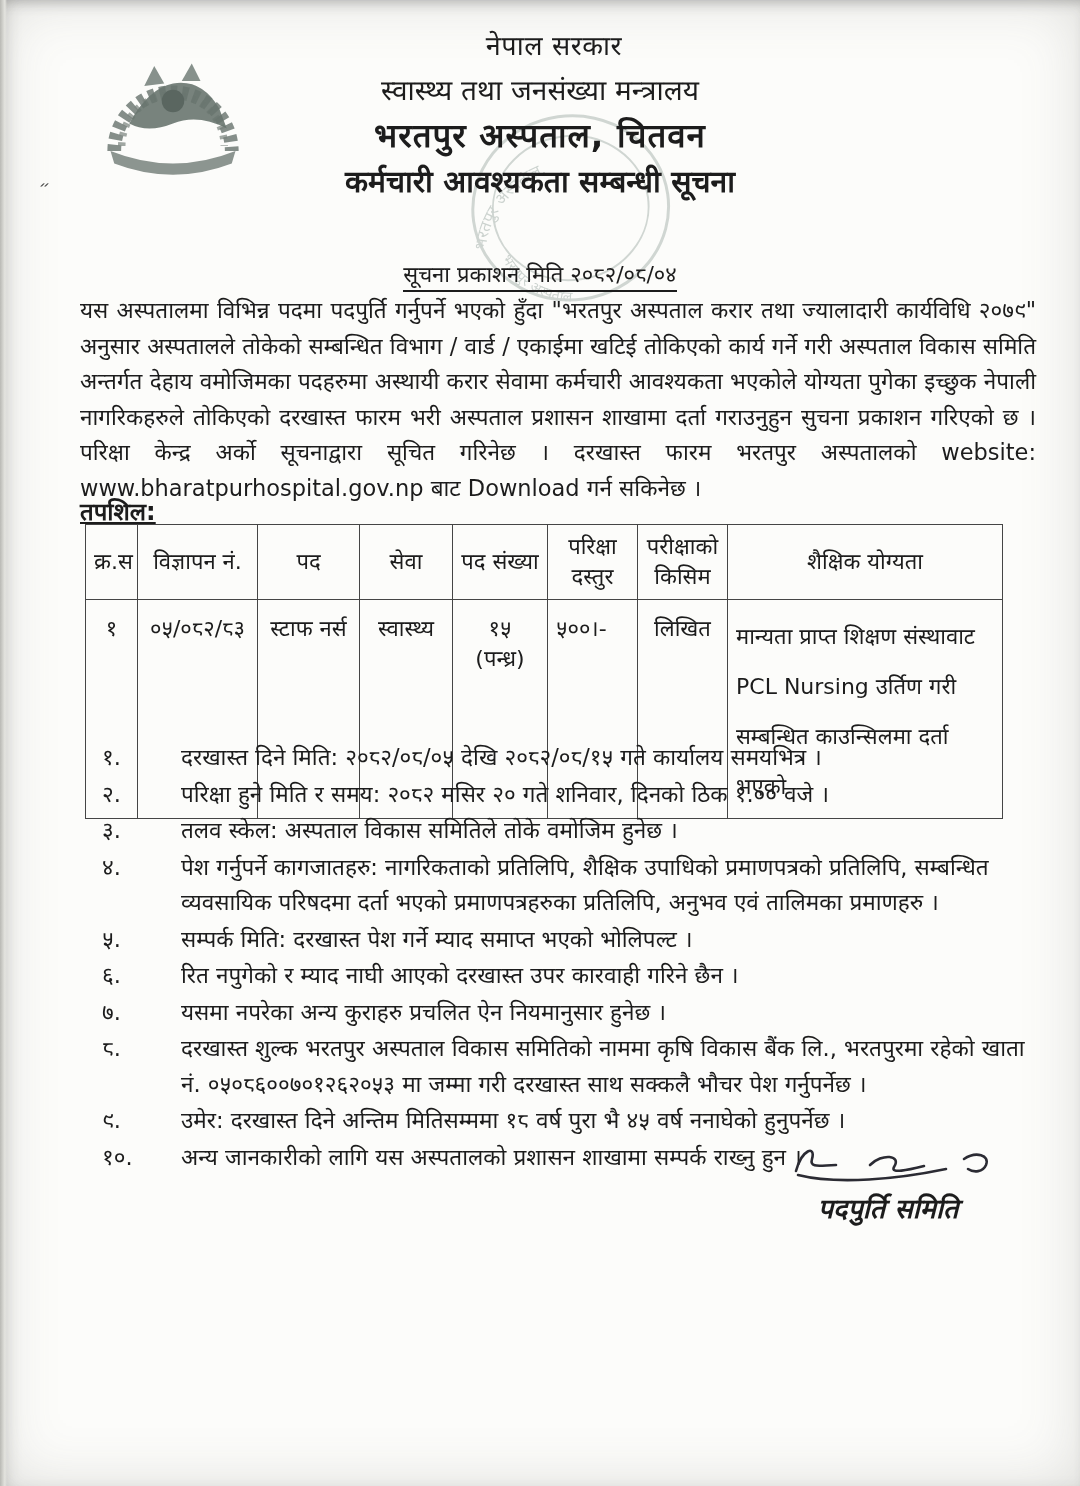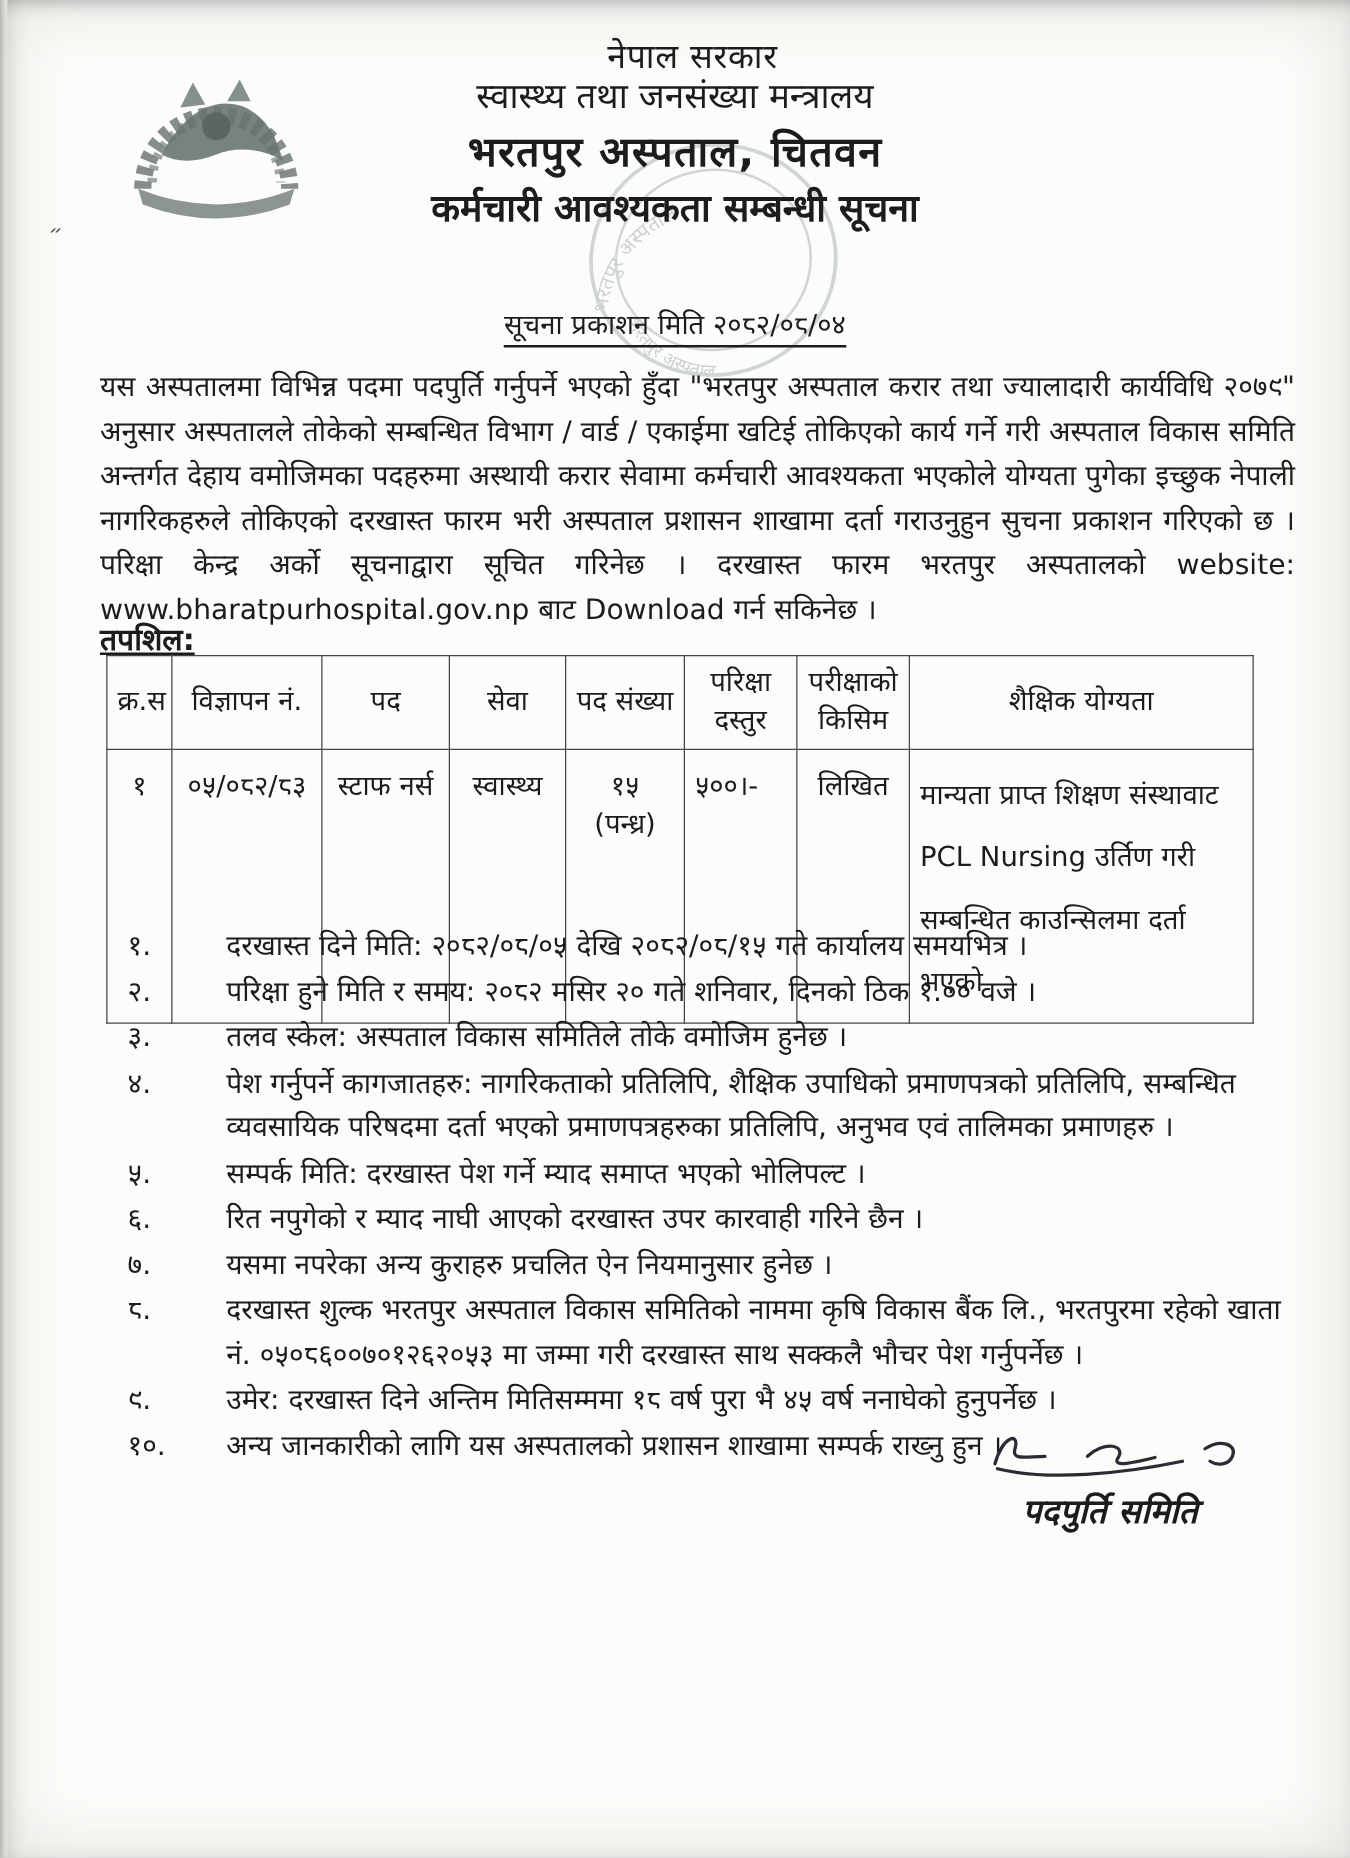--- a/index.html
+++ b/index.html
@@ -15,21 +15,21 @@
   }
   .page::before{
     content:"";position:absolute;left:0;top:0;bottom:0;width:7px;
     background:linear-gradient(to right,#b9b9b4,#e4e4df 70%,transparent);
   }
   
   .emblem{position:absolute;left:78px;top:36px;width:190px;height:150px;opacity:.92;}
   .stamp{position:absolute;left:440px;top:88px;width:260px;height:230px;opacity:.38;transform:rotate(-8deg);pointer-events:none;}
   .hdr{position:absolute;left:0;right:0;top:30px;text-align:center;line-height:1.15;}
   .hdr .gov{font-size:27px;letter-spacing:.5px;margin-left:28px;}
-  .hdr .min{font-size:28px;margin-top:0;}
+  .hdr .min{font-size:28px;margin-top:14px;}
   .hdr .hosp{font-size:33px;font-weight:bold;margin-top:10px;letter-spacing:1px;}
   .hdr .ntitle{font-size:30px;font-weight:bold;margin-top:10px;}
   .hdr .pubdate{display:inline-block;font-size:22px;font-weight:normal;margin-top:44px;
     border-bottom:2.5px solid #1c1c1c;padding-bottom:3px;}
   .artifact{position:absolute;left:40px;top:182px;width:5px;height:16px;color:#4d4d4d;font-size:18px;}
   
   .intro{
     position:absolute;left:80px;right:44px;top:293px;
     font-size:22.5px;line-height:35.5px;
     text-align:justify;text-align-last:left;

